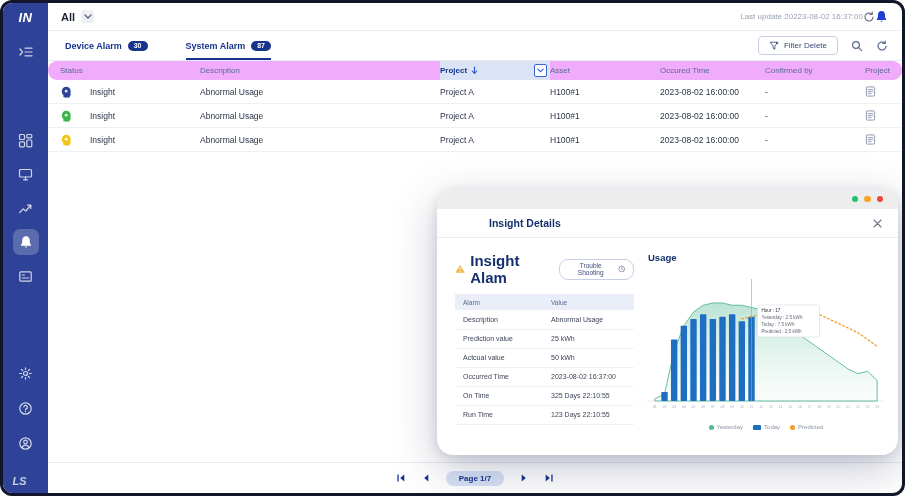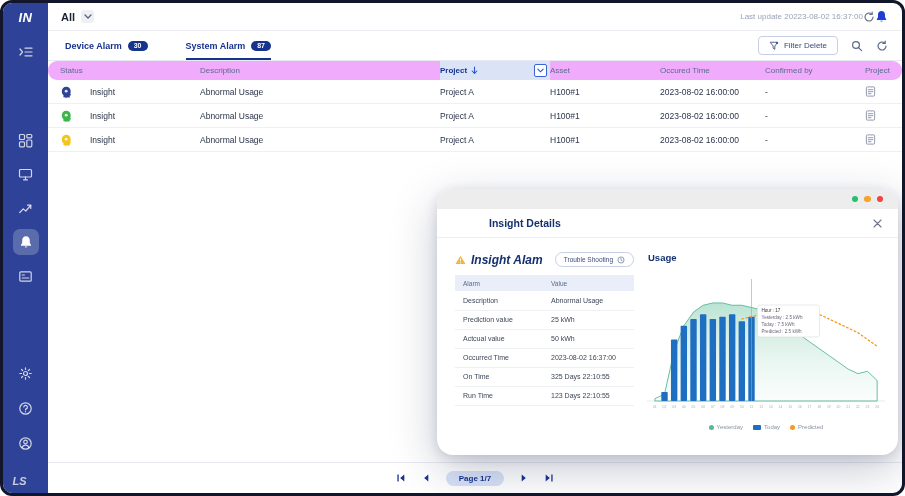--- a/index.html
+++ b/index.html
@@ -53,21 +53,21 @@
   
   .modal { position:absolute; left:434px; top:186px; width:461px; height:266px; background:#fff; border-radius:16px; box-shadow:0 14px 45px rgba(30,40,80,.25), 0 3px 12px rgba(30,40,80,.15); display:flex; flex-direction:column; overflow:hidden; }
   .m-chrome { height:20px; background:#ededee; display:flex; align-items:center; justify-content:flex-end; gap:6px; padding-right:15px; }
   .dot { width:6.5px; height:6.5px; border-radius:50%; }
   .m-head { height:29px; display:flex; align-items:center; padding:0 16px; border-bottom:1px solid #ededf2; }
   .m-title { font-size:10.5px; font-weight:bold; color:#14316e;padding-left:36px; }
   .m-close { margin-left:auto; cursor:pointer; display:flex; }
   .m-body { flex:1; display:flex; padding:10px 12px 0 18px; gap:12px; }
   .m-left { width:190px; }
   .alam-row { display:flex; align-items:center; gap:5px; margin:4px 0 8px 0; }
-  .alam-title { font-size:12px; font-weight:bold; color:#14316e;font-style:italic; }
+  .alam-title { font-size:15px; font-weight:bold; color:#14316e; }
   .btn-trouble { margin-left:auto; display:flex; align-items:center; gap:4px; border:1px solid #c7cfe6; border-radius:9px; padding:2.5px 8px; font-size:6.5px; color:#3a4a76; background:#fff; cursor:pointer; }
   .m-tbl { width:100%; border-collapse:collapse; }
   .m-tbl th { background:#e9eef9; font-size:6.5px; color:#5a6b8c; font-weight:normal; text-align:left; height:16px; padding-left:8px; }
   .m-tbl td { font-size:7px; color:#3c4558; height:19px; padding-left:8px; border-bottom:1px solid #eef0f4; }
   .m-tbl .c1 { width:88px; }
   .m-right { flex:1; display:flex; flex-direction:column; }
   .usage-title { font-size:9.5px; font-weight:bold; color:#14316e; margin:4px 0 10px 2px; }
   .legend { display:flex; justify-content:center; gap:10px; margin-top:1px; }
   .leg-item { display:flex; align-items:center; gap:3px; font-size:6px; color:#8a93a4; }
   .leg-dot { width:5px; height:5px; border-radius:50%; }

